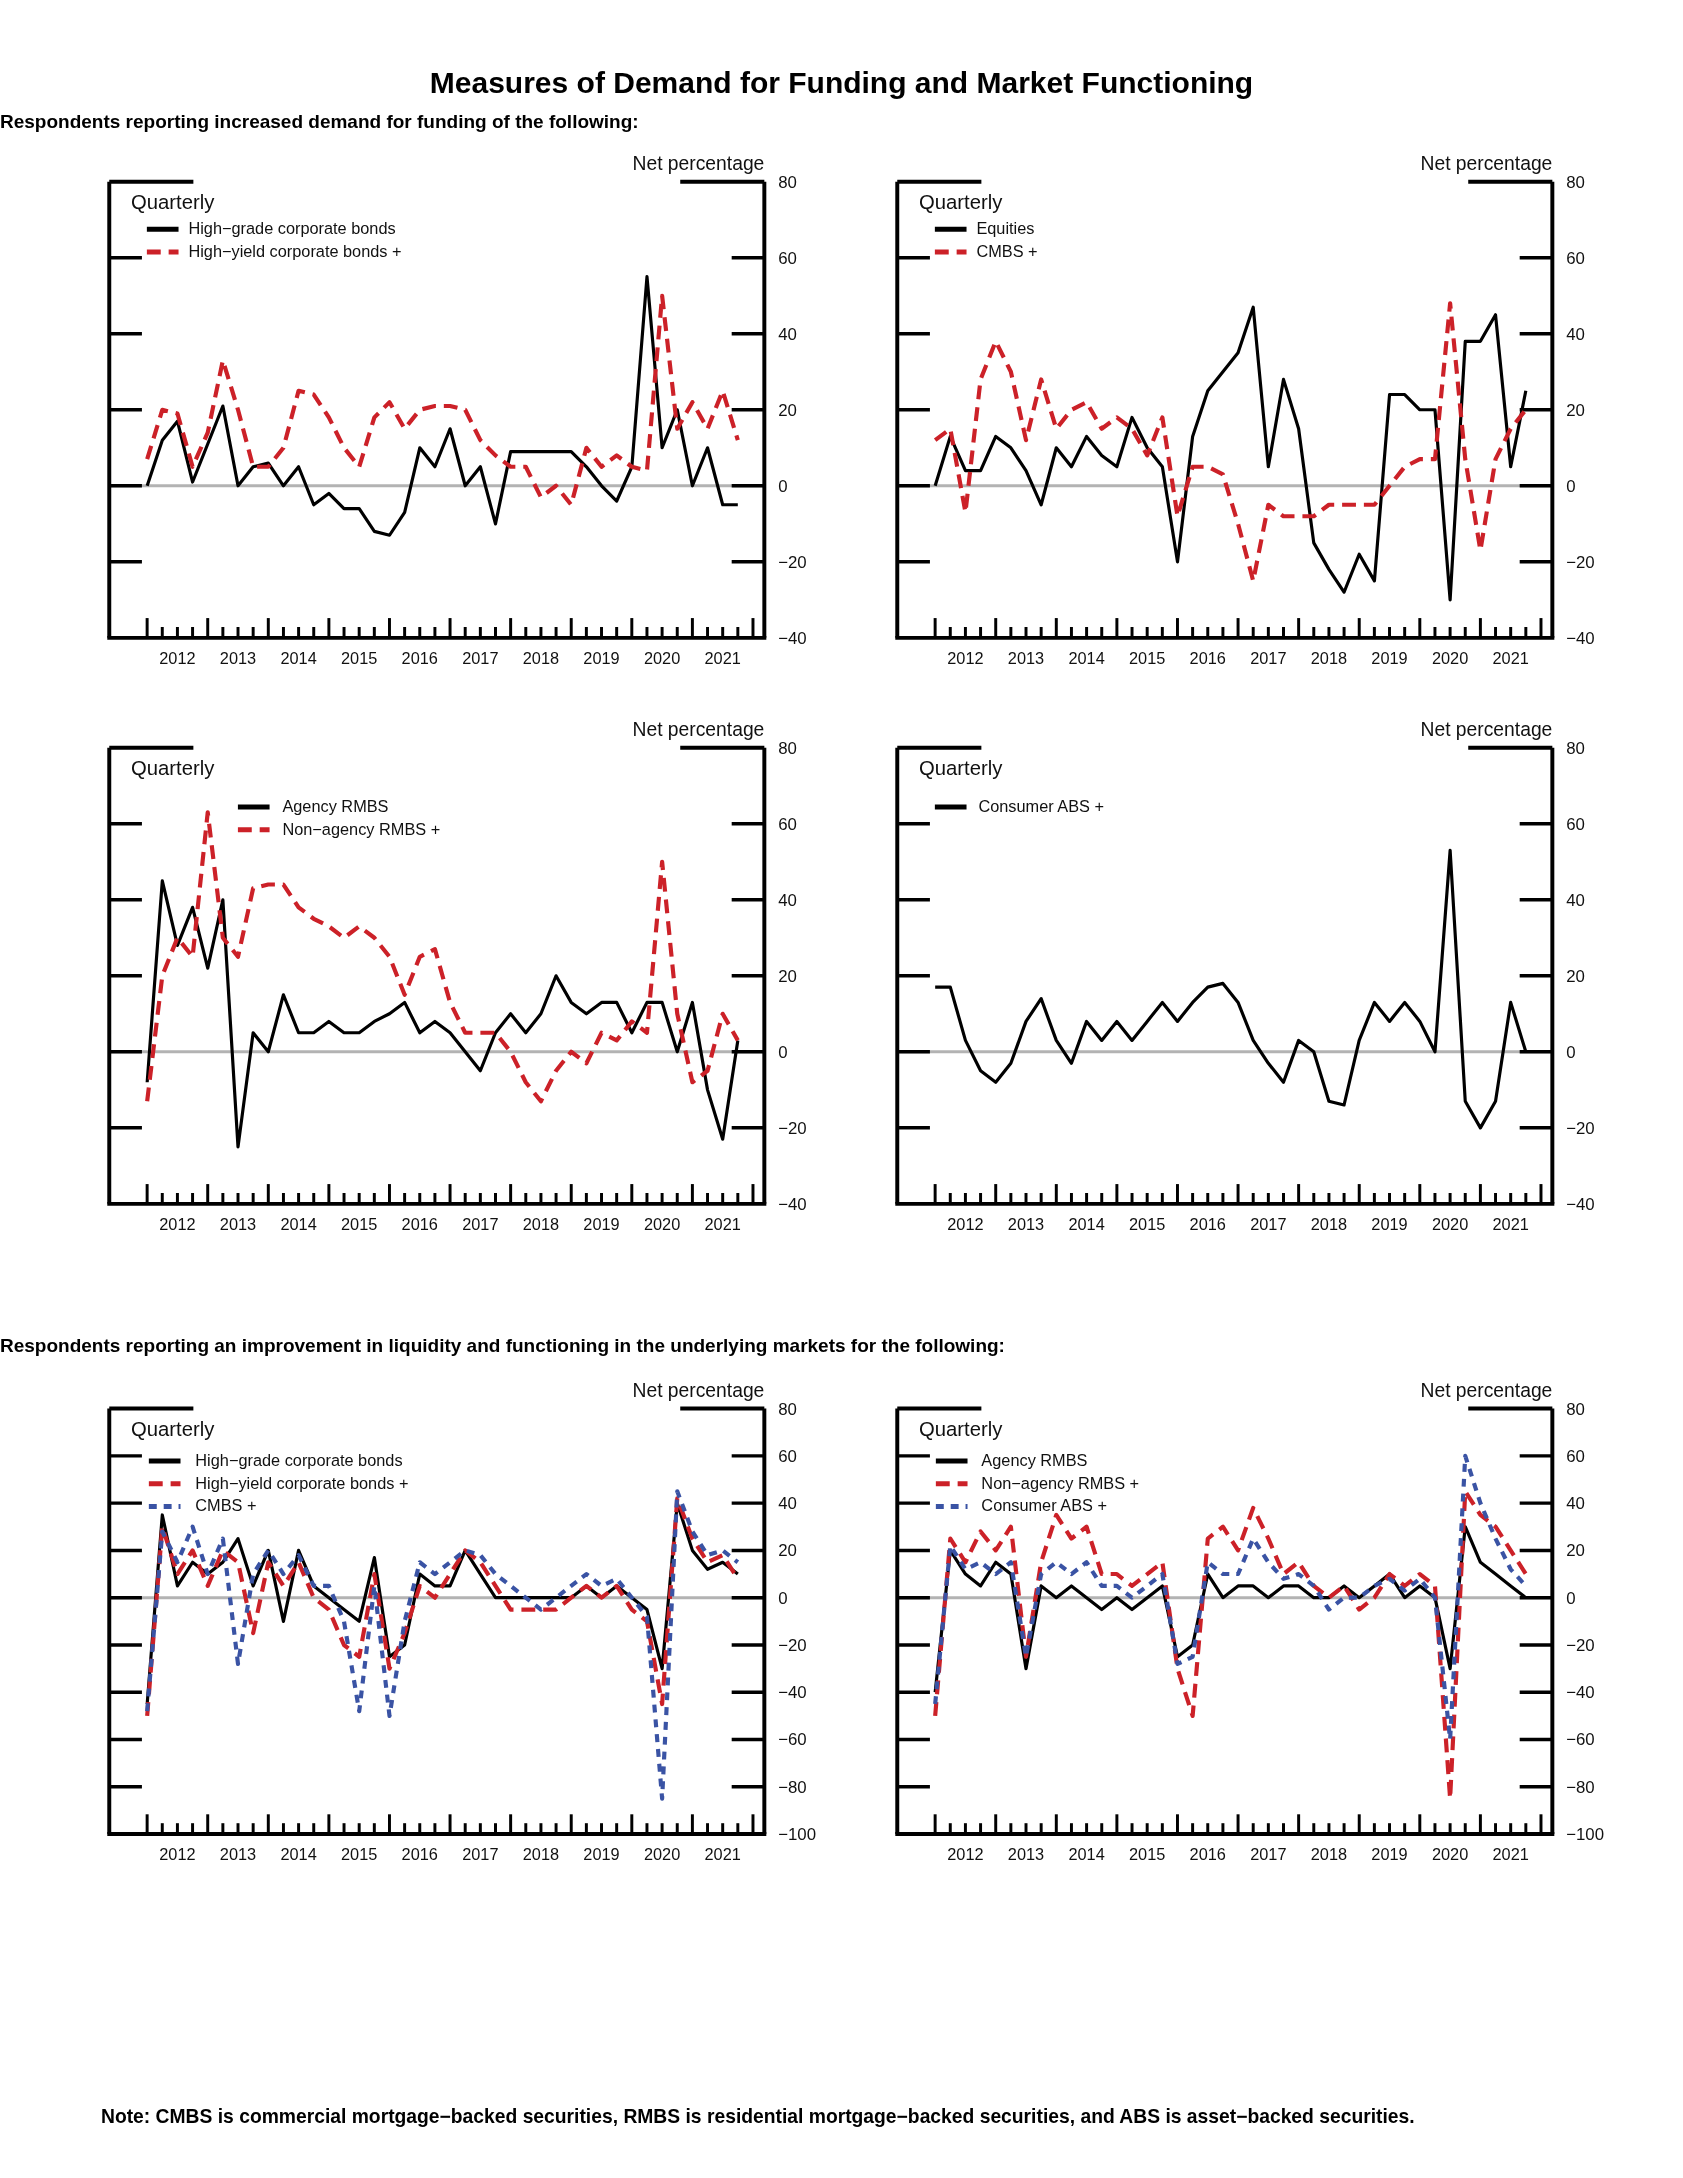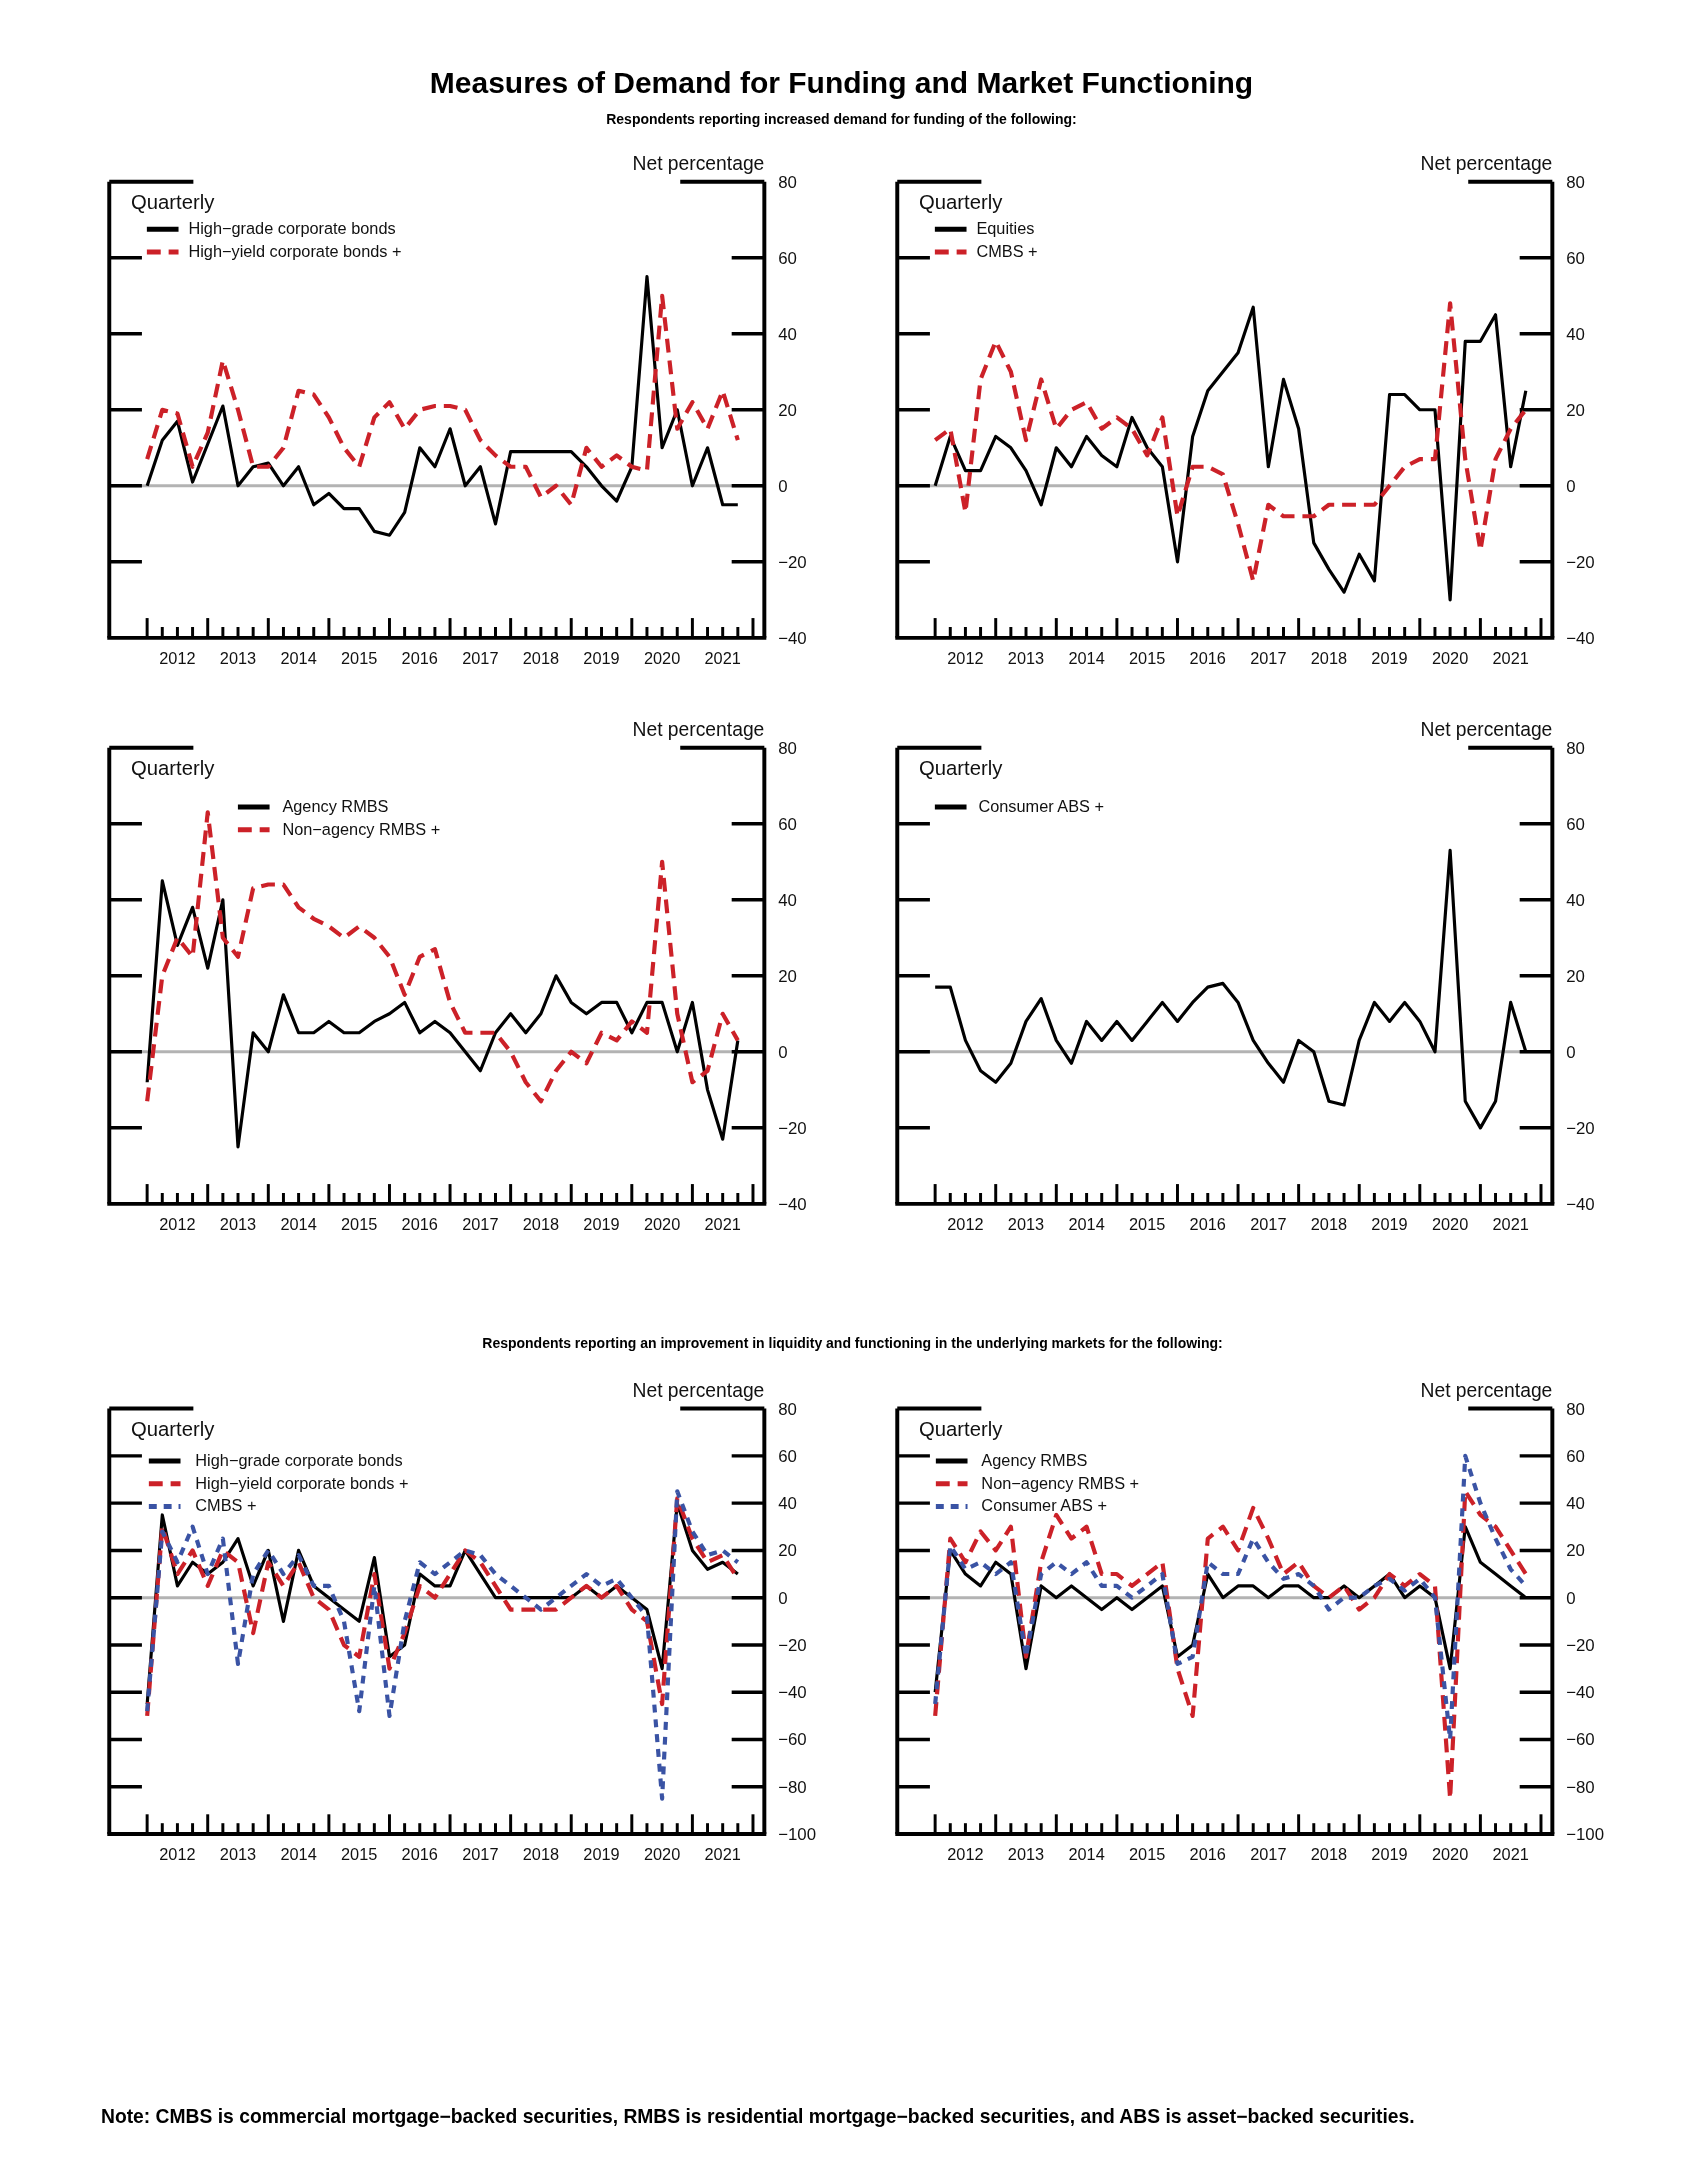--- a/index.html
+++ b/index.html
@@ -1,21 +1,21 @@
 <!DOCTYPE html>
 <html><head>
 <meta charset="utf-8">
 <style>
   html,body{margin:0;padding:0;background:#fff;}
   body{width:1683px;height:2178px;position:relative;font-family:"Liberation Sans",sans-serif;color:#000;overflow:hidden;}
   .abs{position:absolute;}
   .title{top:66px;left:0;right:0;text-align:center;font-size:30px;font-weight:bold;letter-spacing:0px;}
-  .subtitle{left:0;right:0;text-align:center;font-size:14px;font-weight:bold;}
+  .subtitle{left:0;right:0;font-size:19px;font-weight:bold;}
   .s1{top:111px;}
-  .s2{top:1335px;margin-left:22px;}
+  .s2{top:1335px;}
   .chart{position:absolute;}
   .notes{top:2049px;left:101px;right:40px;font-size:19.3px;font-weight:bold;line-height:27px;white-space:pre-wrap;}
   svg text{font-family:"Liberation Sans",sans-serif;}
 </style>
 </head>
 <body>
 
 <div class="abs title">Measures of Demand for Funding and Market Functioning</div>
 <div class="abs subtitle s1">Respondents reporting increased demand for funding of the following:</div>
 <div class="abs subtitle s2">Respondents reporting an improvement in liquidity and functioning in the underlying markets for the following:</div>

